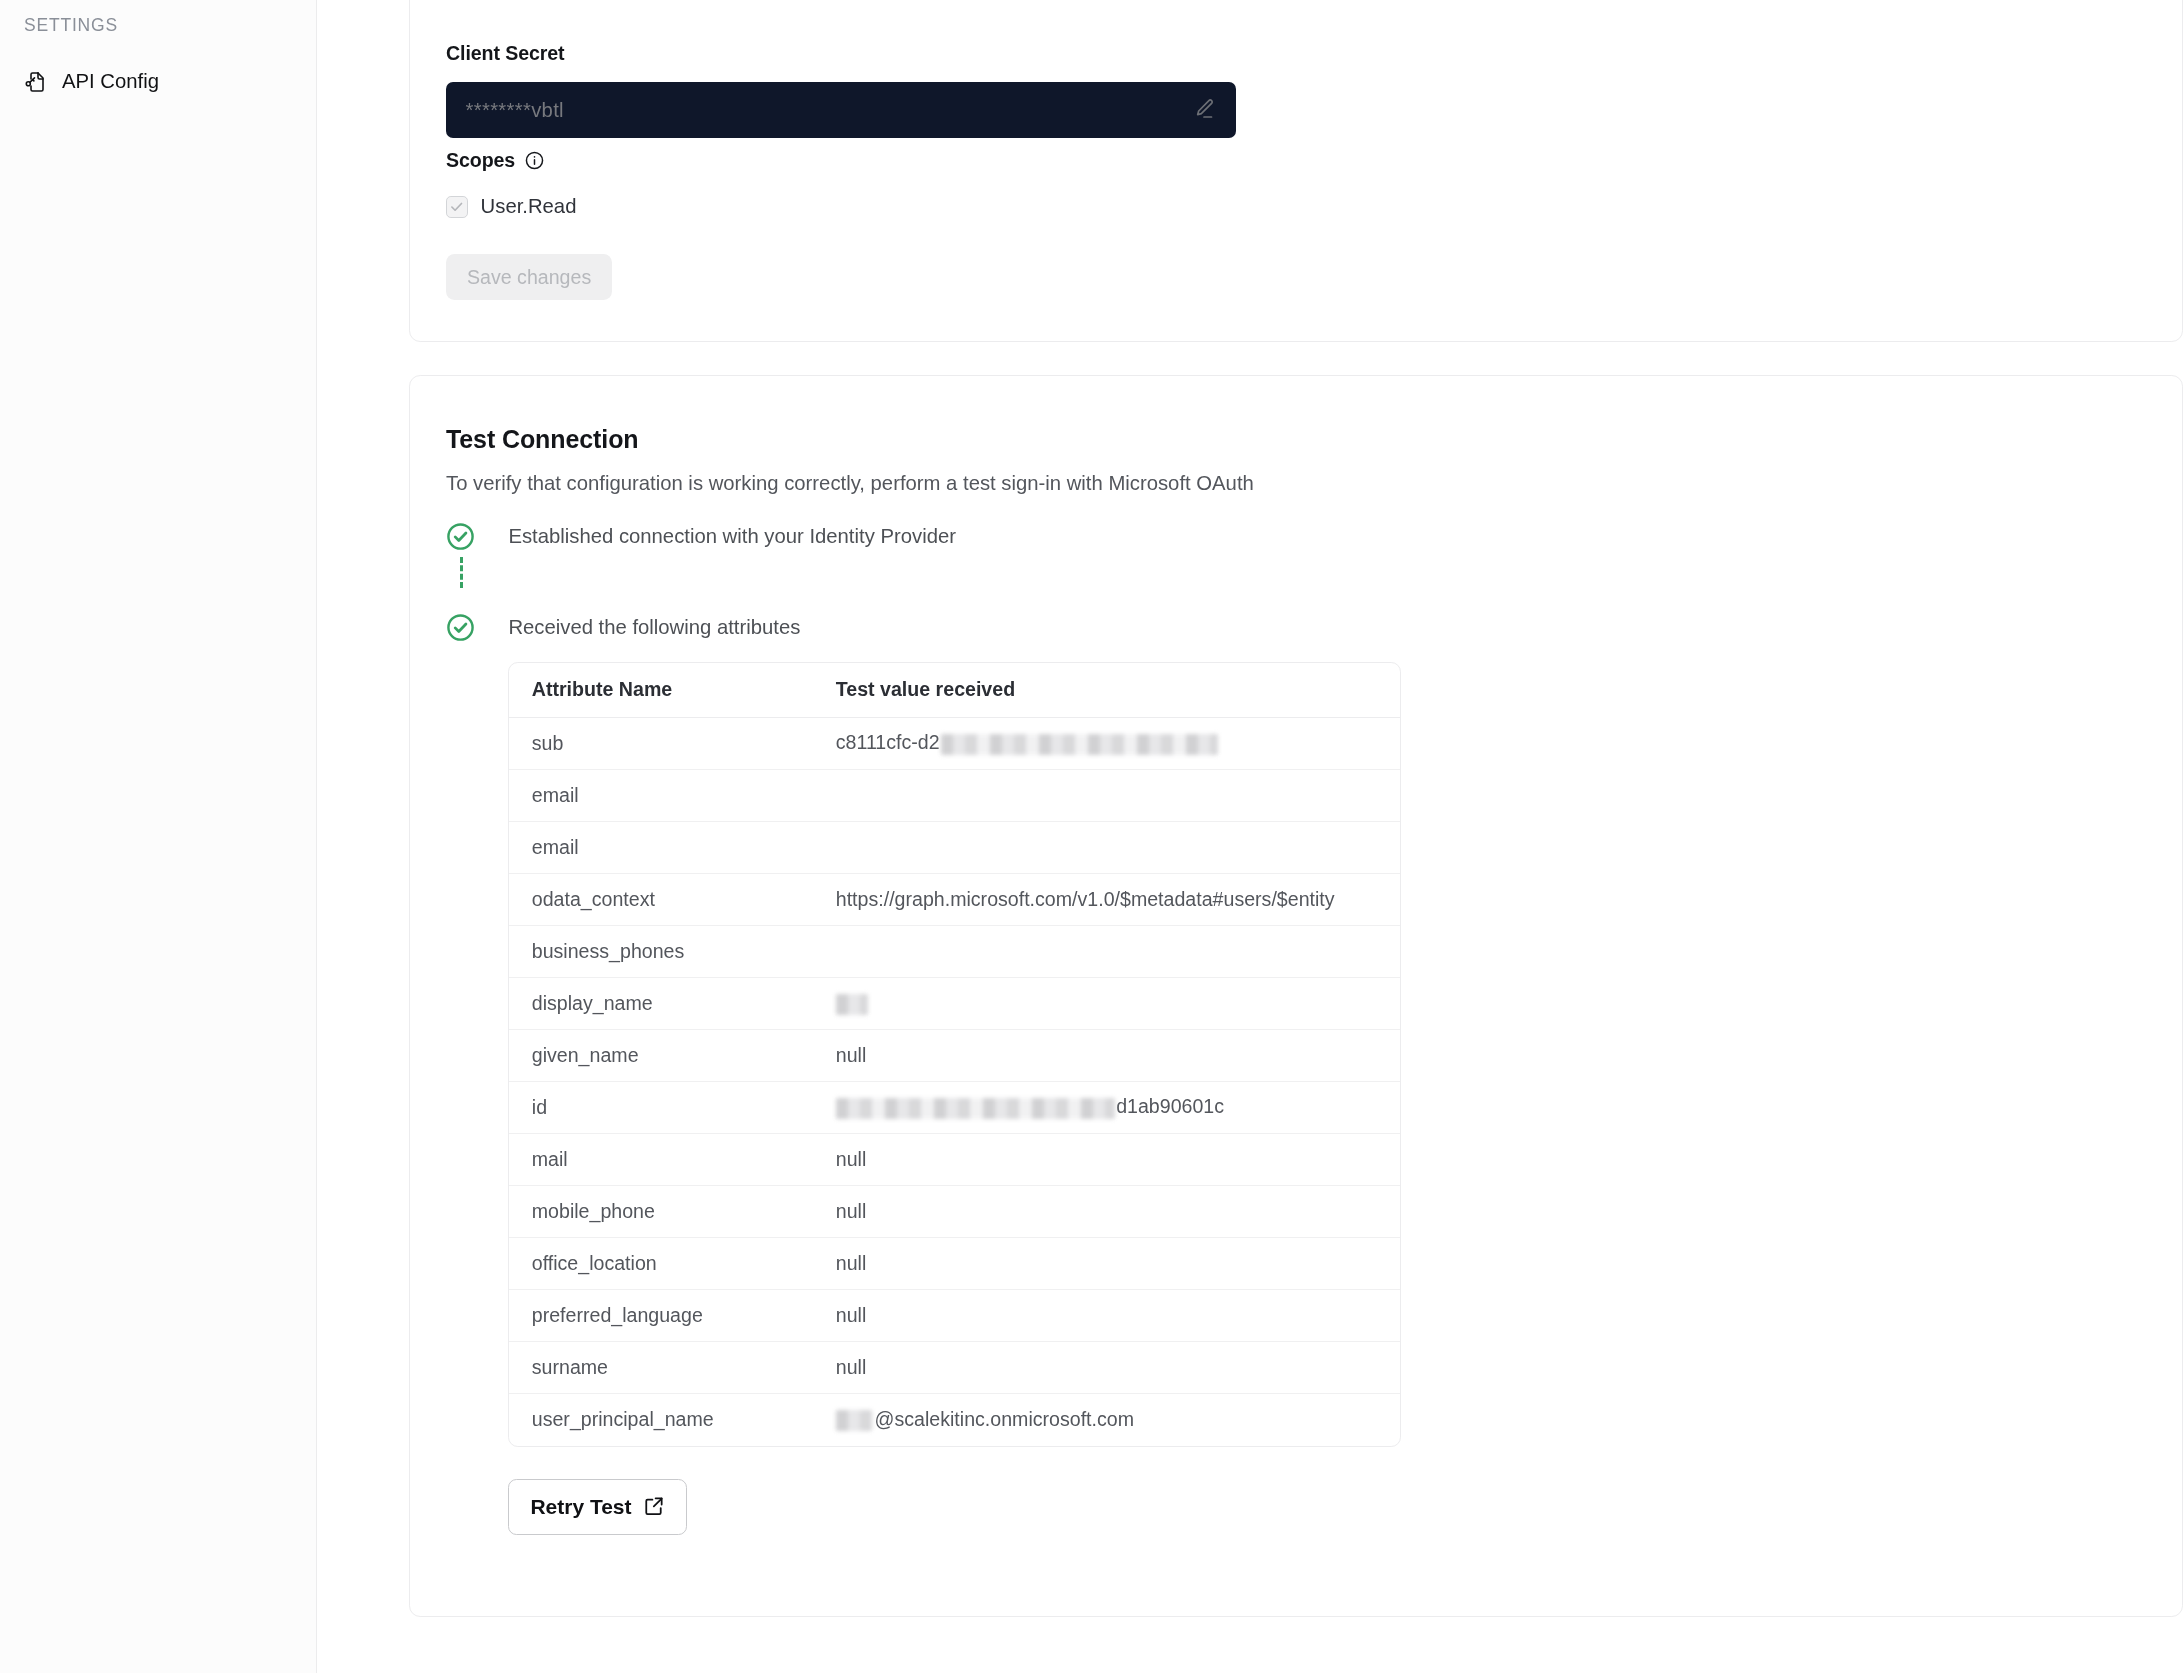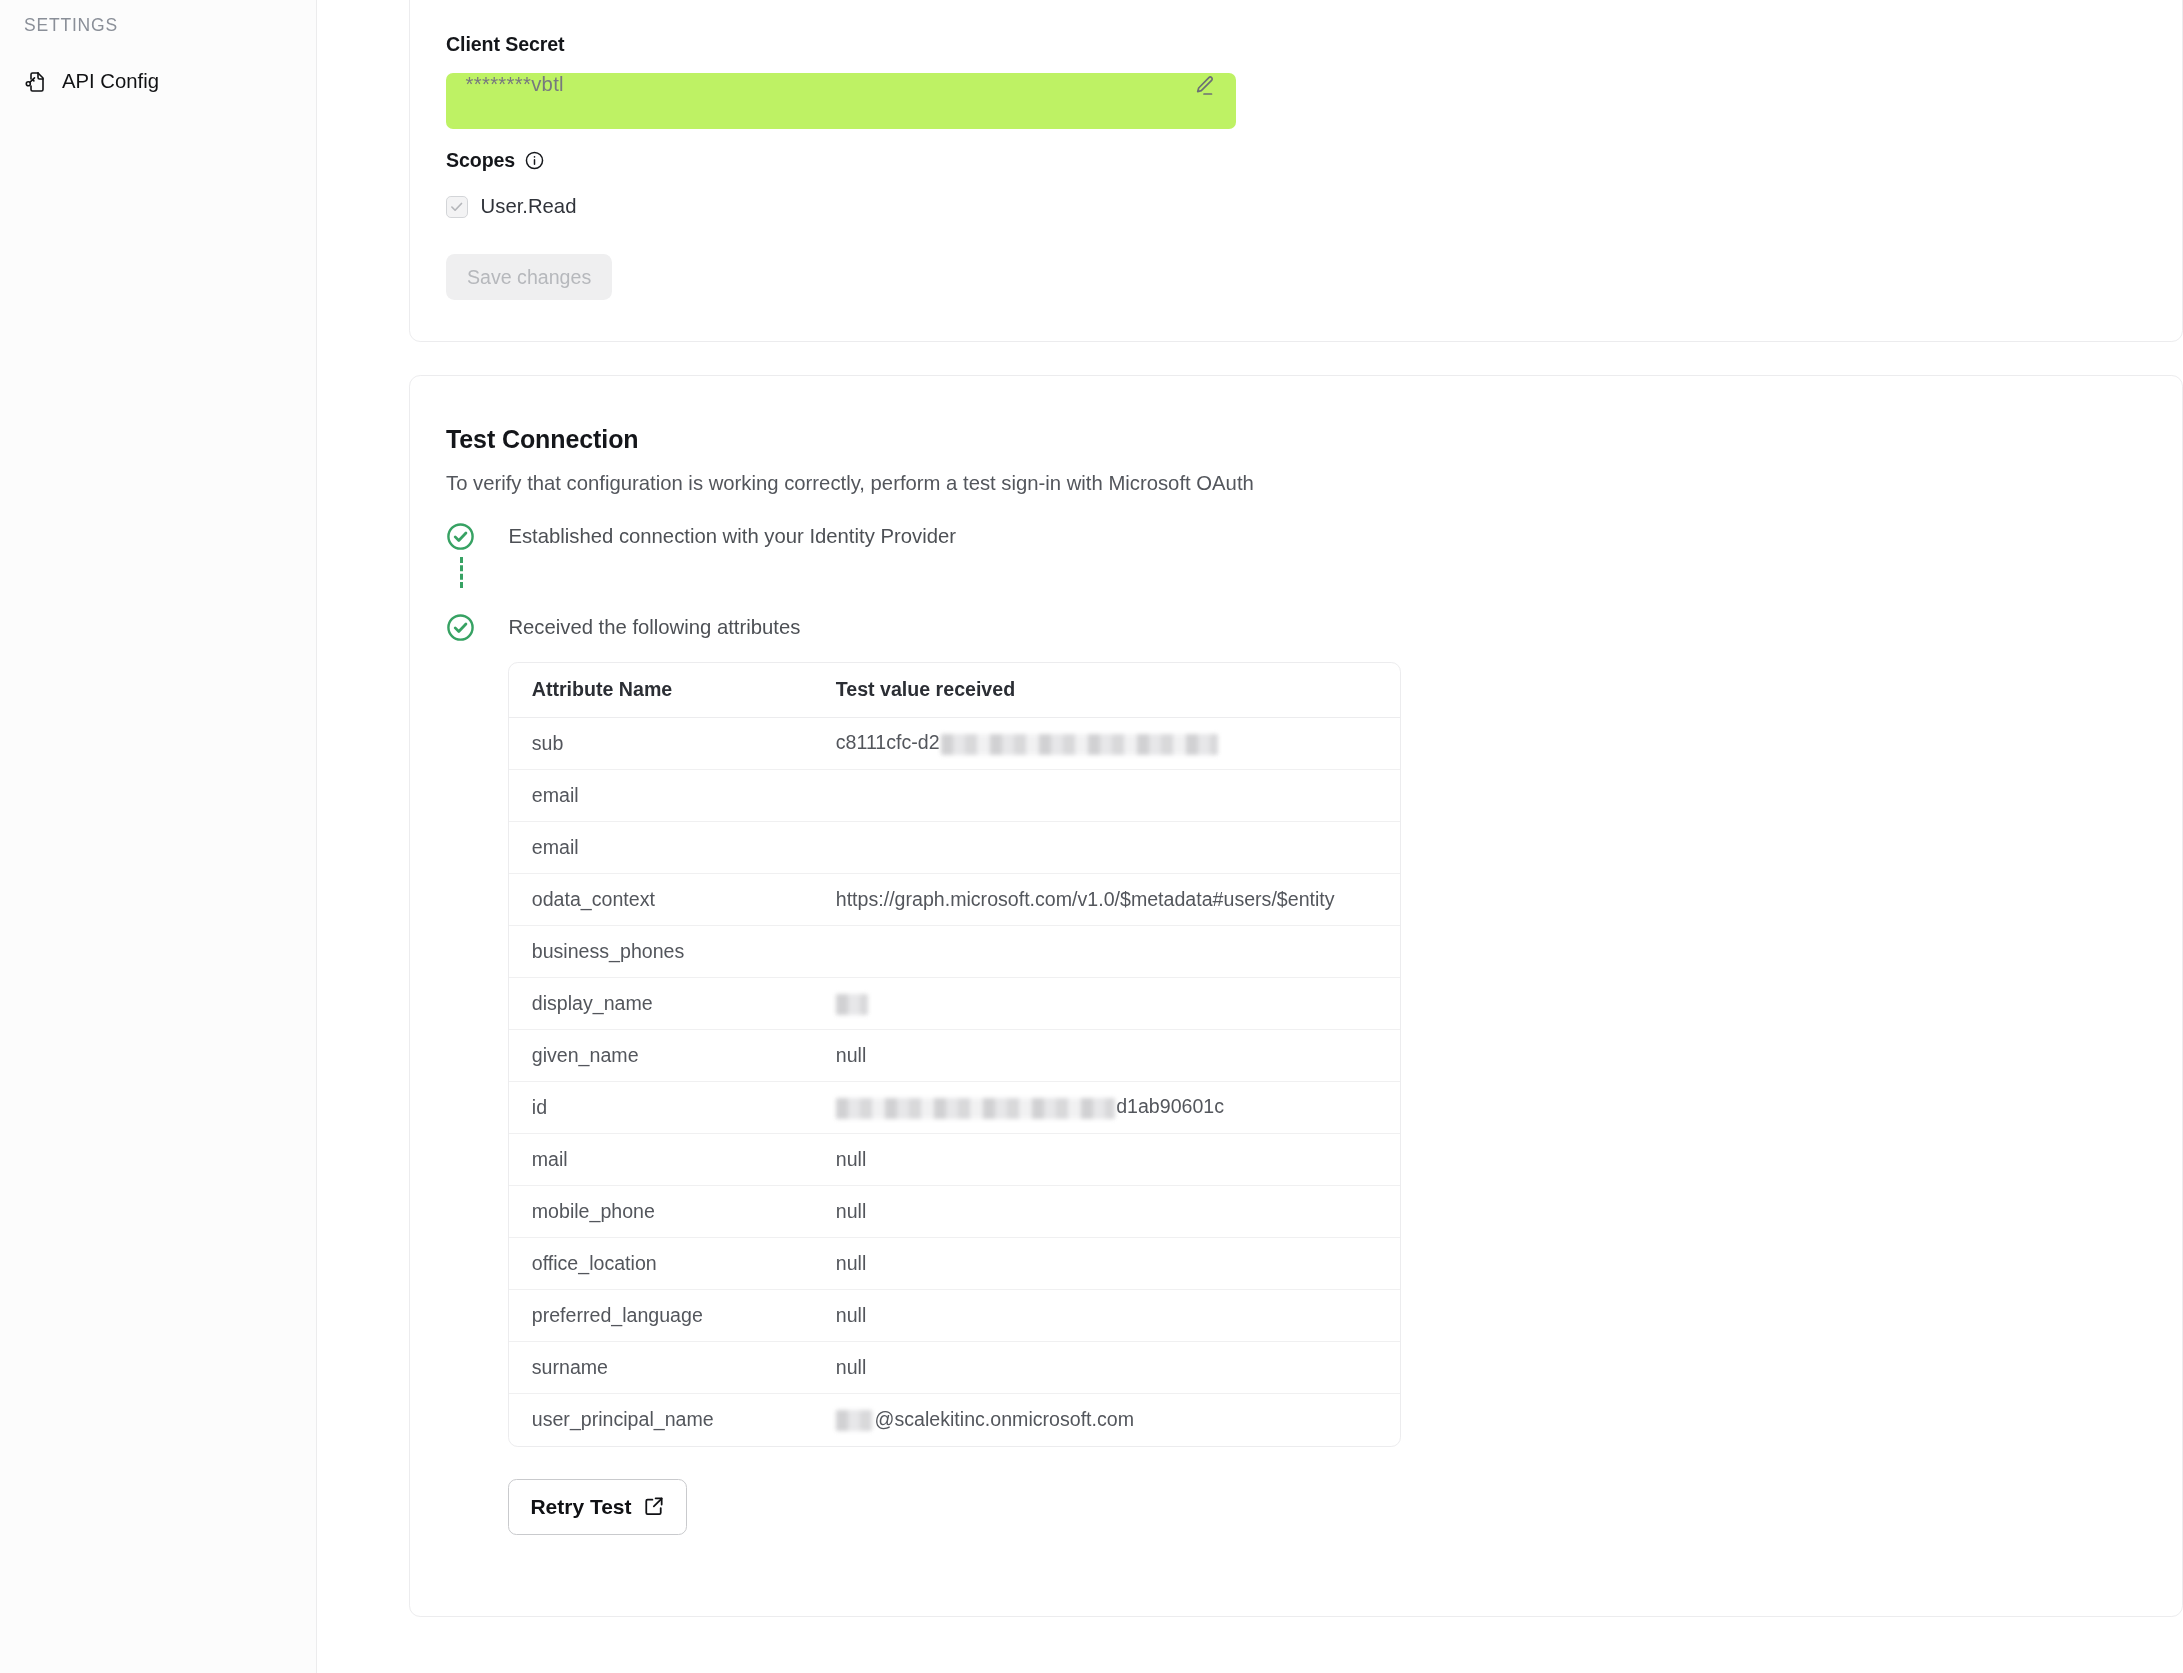--- a/index.html
+++ b/index.html
@@ -98,29 +98,30 @@
     padding: 0 36px;
   }
 
   .field-label {
     font-size: 19.6px;
     font-weight: 700;
     color: #14161a;
     letter-spacing: -0.1px;
   }
 
-  .secret-row { position: absolute; top: 255px; left: 36px; }
+  .secret-row { position: absolute; top: 264px; left: 36px; }
 
   .secret-input {
     margin-top: 17px;
     width: 790px;
     height: 56px;
-    background: #bef264;
+    background: #0f172a;
     border-radius: 7px;
     display: flex;
+    align-items: center;
     justify-content: space-between;
     padding: 0 18px 0 19.6px;
     cursor: default;
   }
 
   .secret-value {
     font-size: 20.3px;
     color: #77797e;
     letter-spacing: 0.3px;
     font-family: "Liberation Sans", sans-serif;

